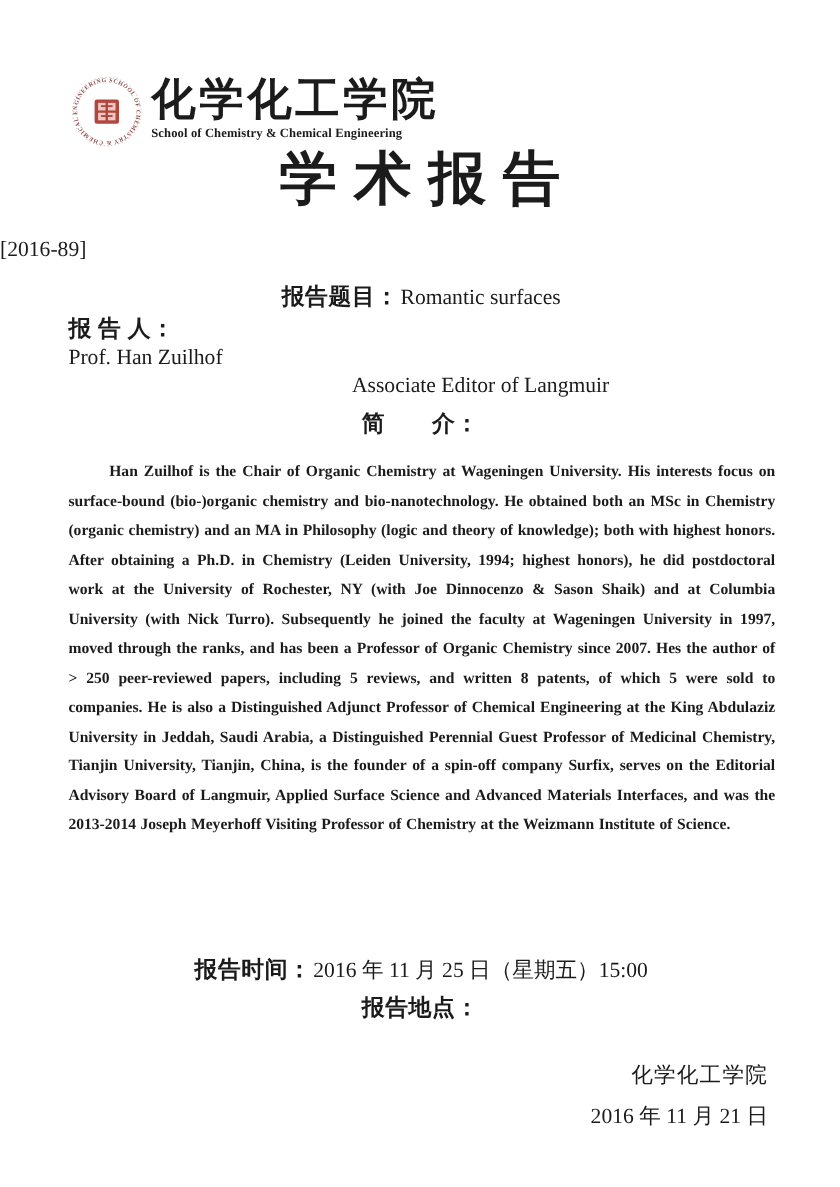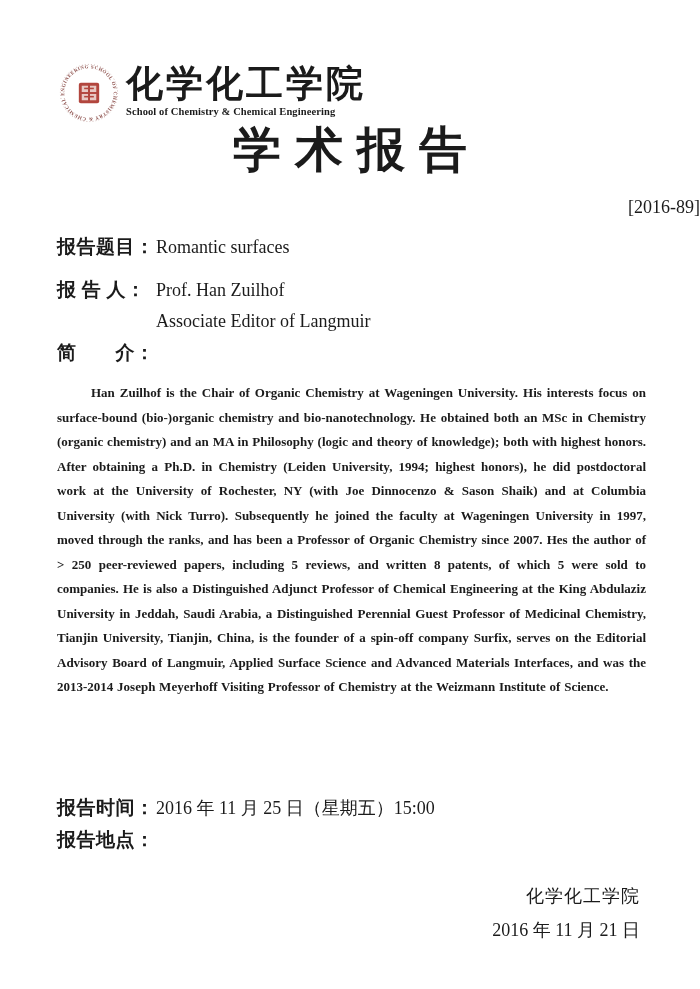--- a/index.html
+++ b/index.html
@@ -28,36 +28,36 @@
   }
 
   
   .doc-title {
     position:absolute; top:120px; left:0; width:700px;
     text-align:center; font-size:48px; font-weight:bold;
     letter-spacing:14px; padding-left:14px; line-height:1.25;
   }
   .issue-no {
     position:absolute; top:197px; left:0; width:700px;
-    text-align:right; font-size:18px;
+    text-align:left; font-size:18px;
   }
 
   
-  .row { position:absolute; left:57px; right:55px; display:flex; align-items:baseline; }
+  .row { position:absolute; left:57px; right:55px; display:flex; align-items:baseline;justify-content:center; }
   .row .lbl {
     flex:none; width:99px; font-weight:bold; font-size:19px;
     white-space:pre; letter-spacing:0.5px;
   }
   .row .val { font-size:18px; }
   .row-topic   { top:234px; }
-  .row-speaker { top:277px; }
+  .row-speaker { top:261px;flex-direction:column; }
   .row-affil   { top:311px; padding-left:99px; font-size:18px; }
   .row-intro   { top:340px; }
   .row-time    { top:795px; }
-  .row-venue   { top:827px;flex-direction:column; }
+  .row-venue   { top:827px; }
 
   
   .bio {
     position:absolute; top:381px; left:57px; width:589px;
     font-size:13px; line-height:24.5px;
     text-align:justify; text-indent:34px;
     word-spacing:0.5px;
     font-weight:bold;
   }
 

